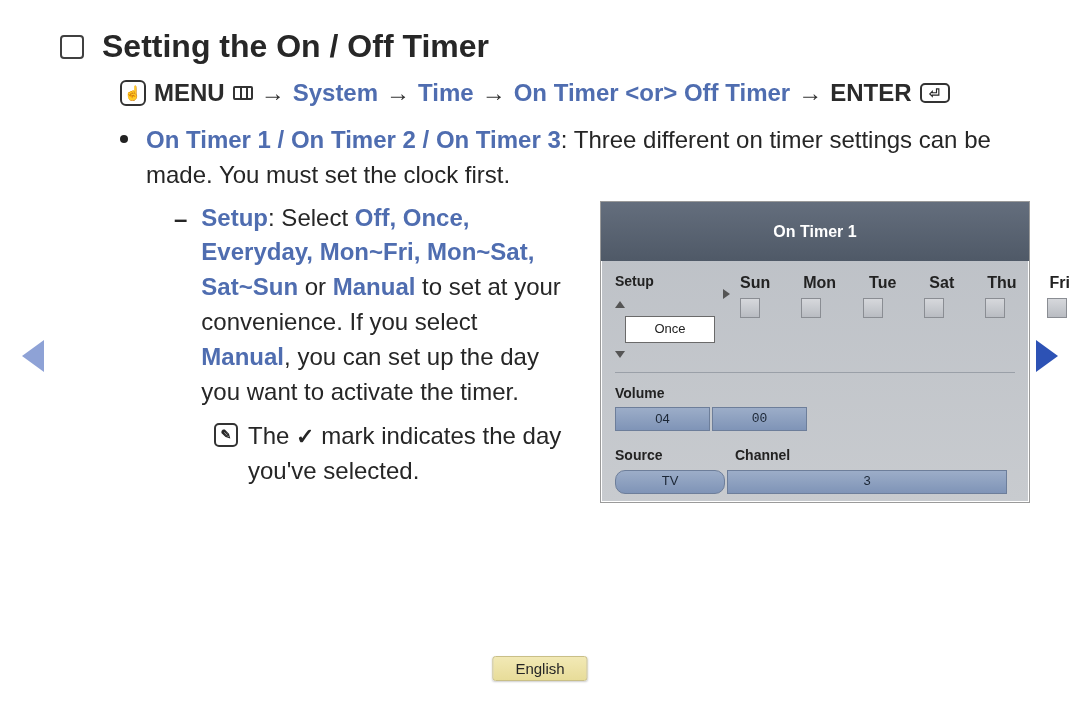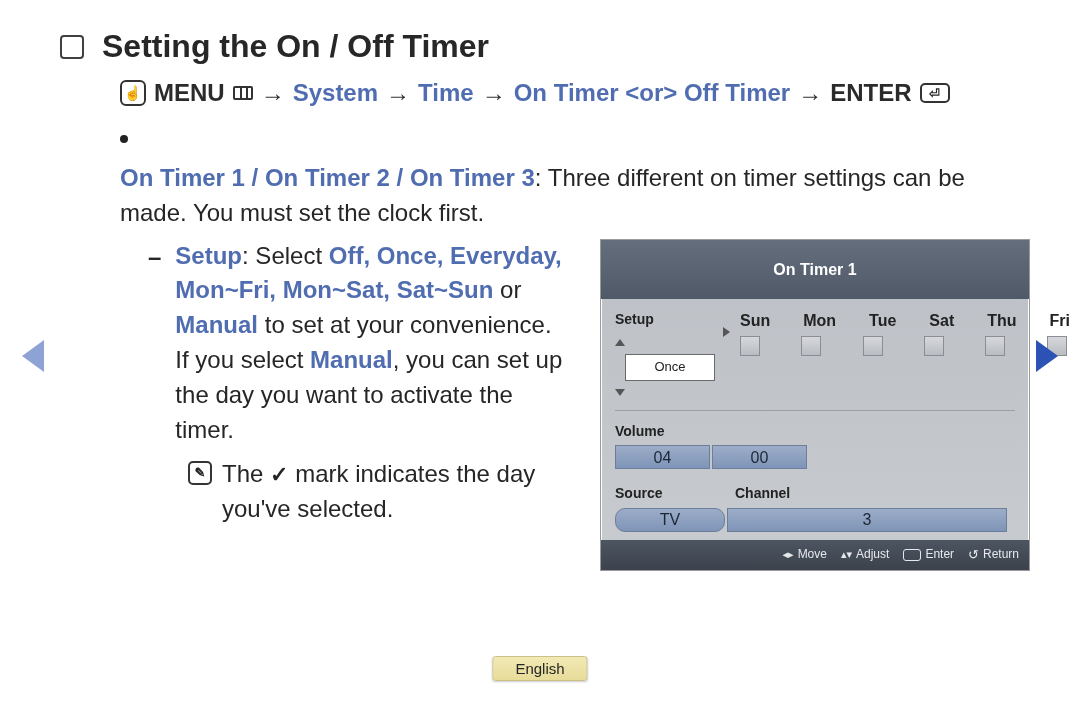--- a/index.html
+++ b/index.html
@@ -50,21 +50,21 @@
   .blue { color:#4f6db0; }
   .black { color:#2b2b2b; }
   .enter-glyph {
     width:30px; height:20px; border:2px solid #333; border-radius:5px;
     display:inline-flex; align-items:center; justify-content:center;
     font-size:13px; font-weight:700;
   }
 
   
   .content { margin-left: 60px; font-size: 24px; line-height: 1.45; }
-  .bullet-row { display:flex; gap:18px;flex-direction:column; }
+  .bullet-row { display:flex; gap:18px; }
   .bullet-dot { width:8px; height:8px; background:#222; border-radius:50%; margin-top:12px; flex-shrink:0; }
   .bullet-body { flex:1; }
   .bold { font-weight:700; }
 
   .two-col {
     display:flex; gap:30px; margin-top:8px;
   }
   .left-col { flex:1; }
   .right-col { width:430px; flex-shrink:0; }
 
@@ -133,21 +133,21 @@
 
   .osd-hr { border:none; border-top:1px solid #9aa0a8; margin:14px 0 10px 0; }
 
   .osd-row2-labels { display:flex; font-size:14px; font-weight:700; }
   .col-a { width:210px; }
   .col-b { flex:1; }
 
   .osd-row2-vals { display:flex; gap:0; margin-top:4px; }
   .valbox {
     height:24px; display:flex; align-items:center; justify-content:center;
-    color:#1c2736; font-size:16px;
+    color:#1c2736; font-size:13px;
     background:linear-gradient(#9cadc8,#7f94b7);
     border:1px solid #6d7e9a;
   }
   .w95 { width:95px; }
   .w160 { width:160px; }
   .gap-spacer { width:20px; }
 
   .osd-row3-labels { display:flex; font-size:14px; font-weight:700; margin-top:14px; }
   .src-col { width:120px; }
   .chan-col { flex:1; }
@@ -278,49 +278,34 @@
                   </div>
                 </div>
 
                 <hr class="osd-hr">
 
                 <div class="osd-row2-labels">
                   <div class="col-b">Volume</div>
                 </div>
                 <div class="osd-row2-vals">
                   <div class="valbox w95">04</div>
-                  <div class="valbox w95" style="margin-left:2px;">00</div>
+                  <div class="valbox w95" style="margin-left:2px;font-family:Liberation Mono, monospace;">00</div>
                   <div class="gap-spacer"></div>
                 </div>
 
                 <div class="osd-row3-labels">
                   <div class="src-col">Source</div>
                   <div class="chan-col">Channel</div>
                 </div>
                 <div class="osd-row3-vals">
                   <div class="valbox src-box">TV</div>
                   <div class="valbox chan-box">3</div>
                 </div>
               </div>
 
-              <div class="osd-footer">
-                <span class="ft-lr">
-                    <span>Move</span>
-                  </span>
-                <span class="ft-ud">
-                    <span>Adjust</span>
-                  </span>
-                <span>
-                    <span class="ft-enter-ic"></span>
-                    <span>Enter</span>
-                  </span>
-                <span class="ft-return-ic">
-                    <span>Return</span>
-                  </span>
-              </div>
             </div>
           </div>
         </div>
       </div>
     </div>
   </div>
 
   <div class="lang-pill">English</div>
 
 </div>

